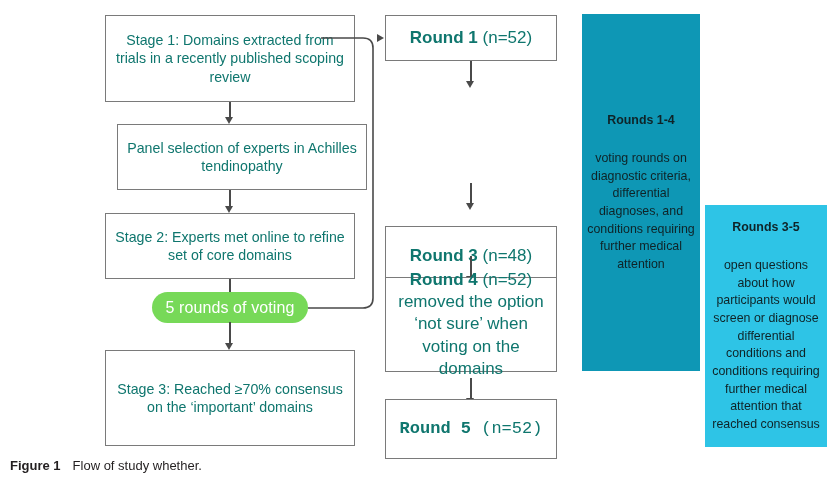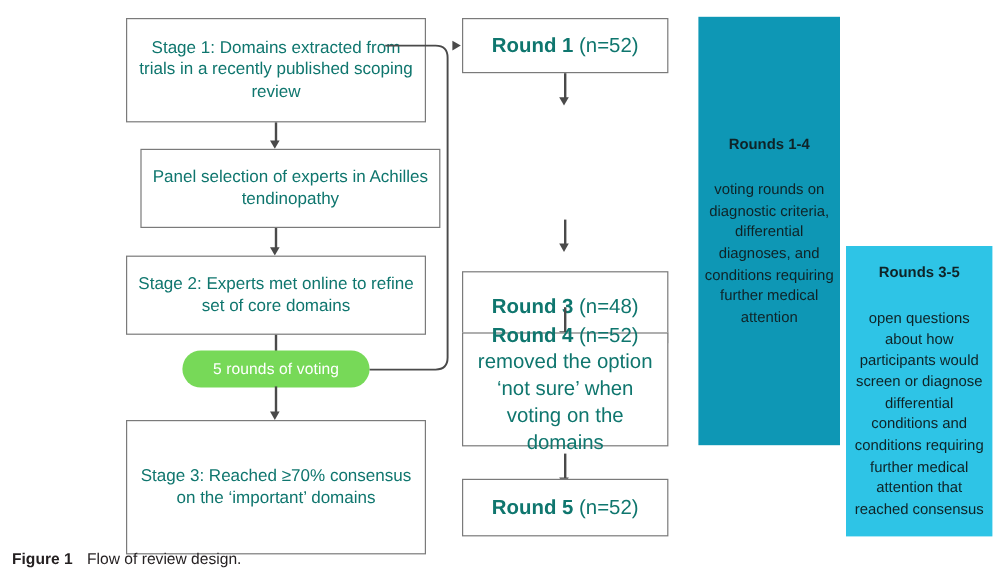--- a/index.html
+++ b/index.html
@@ -54,21 +54,21 @@
     left: 152px;
     top: 292px;
     width: 156px;
     height: 31px;
     background: #77d958;
     border-radius: 16px;
     display: flex;
     align-items: center;
     justify-content: center;
     color: #ffffff;
-    font-size: 13px;
+    font-size: 16px;
     letter-spacing: 0.1px;
   }
 
   
   .panel {
     position: absolute;
     box-sizing: border-box;
     display: flex;
     align-items: center;
     justify-content: center;
@@ -160,21 +160,21 @@
 
   <div class="conn vline" style="left:229px;top:279px;height:16px;"></div>
 
   <div id="pill-voting">
     <span>5 rounds of voting</span>
   </div>
 
   <div class="conn vline" style="left:229px;top:322px;height:22px;"></div>
   <div class="arrow-down" style="left:225px;top:343px;"></div>
 
-  <div class="flowbox col-left" style="top:350px;height:112px;">
+  <div class="flowbox col-left" style="top:350px;height:96px;">
     <span class="txt">Stage 3: Reached ≥70% consensus on the ‘important’ domains</span>
   </div>
 
   <svg id="elbow-pill-round1" viewBox="0 0 78 290">
     <path d="M 3 282 L 58 282 Q 68 282 68 272 L 68 22 Q 68 12 58 12 L 16 12" fill="none" stroke="#4a4a4a" stroke-width="1.6"></path>
   </svg>
   <div class="arrow-right" style="left:377px;top:33.5px;"></div>
 
   <div class="flowbox col-mid" style="top:15px;height:46px;">
     <span class="txt">
@@ -204,21 +204,21 @@
     <span class="txt">
       <b class="rlabel">Round 4</b>
       <span> (n=52)</span>
       <span style="display: block;">removed the option ‘not sure’ when voting on the domains</span>
     </span>
   </div>
 
   <div class="conn vline" style="left:470px;top:378px;height:21px;"></div>
   <div class="arrow-down" style="left:466px;top:398px;"></div>
 
-  <div class="flowbox col-mid" style="top:399px;height:48px;">
+  <div class="flowbox col-mid" style="top:399px;height:60px;font-family:Liberation Mono, monospace;">
     <span class="txt">
       <b class="rlabel">Round 5</b>
       <span> (n=52)</span>
     </span>
   </div>
 
   <div class="panel" id="panel-rounds-1-4">
     <span>
       <span class="phead">Rounds 1-4</span>
       <span class="pbody">voting rounds on diagnostic criteria, differential diagnoses, and conditions requiring further medical attention</span>
@@ -226,16 +226,16 @@
   </div>
 
   <div class="panel" id="panel-rounds-3-5">
     <span>
       <span class="phead">Rounds 3-5</span>
       <span class="pbody">open questions about how participants would screen or diagnose differential conditions and conditions requiring further medical attention that reached consensus</span>
     </span>
   </div>
 
   <div id="caption">
-    <span class="cap-label">Figure 1</span><span class="cap-text">Flow of review design.</span>
+    <span class="cap-label">Figure 1</span><span class="cap-text">Flow of study whether.</span>
   </div>
 
 </div>
 
 </body></html>

